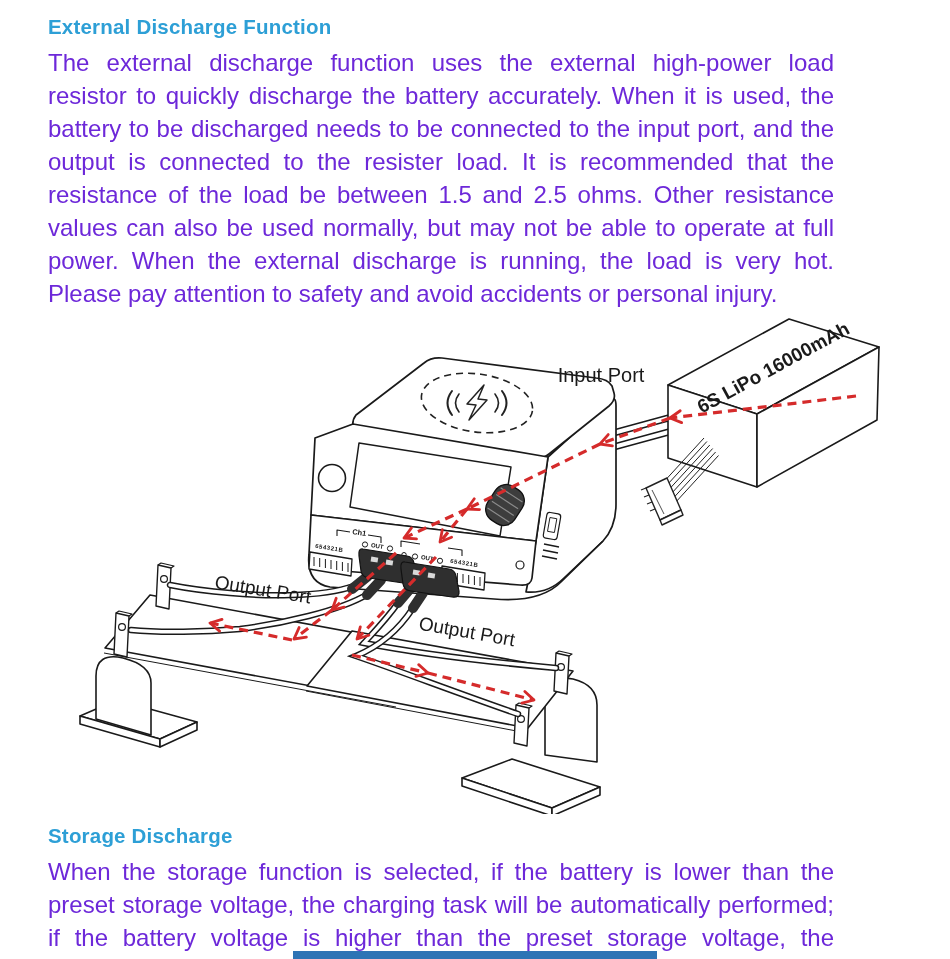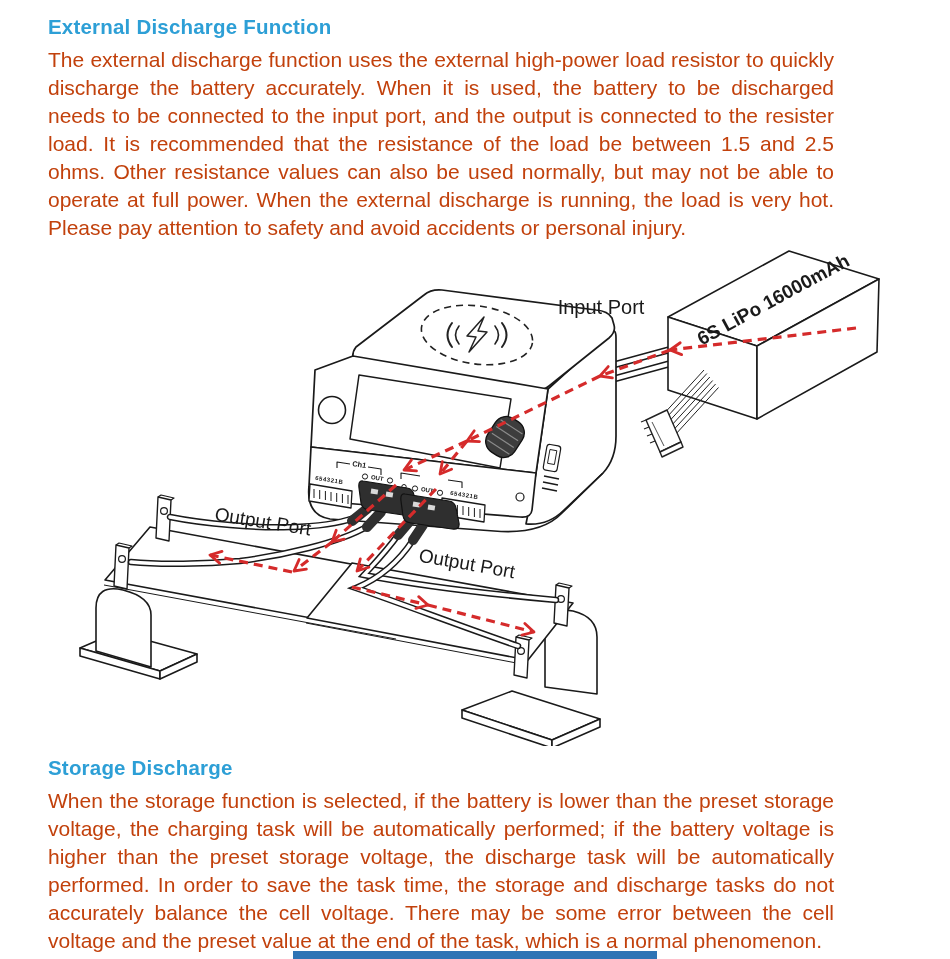--- a/index.html
+++ b/index.html
@@ -6,21 +6,21 @@
   .page{
     position:relative;width:880px;height:959px;background:#ffffff;
     font-family:"Liberation Sans",sans-serif;color:#111;overflow:hidden;
   }
   .content{padding:15px 46px 0 48px;}
   .section-heading{
     color:#2D9FD6;font-size:20.5px;font-weight:700;margin:0 0 7px 0;
     letter-spacing:.2px;
   }
   .body-text{
-    font-size:21px;line-height:28px;text-align:justify;margin:0;color:#c2410c;
+    font-size:24px;line-height:33px;text-align:justify;margin:0;color:#6d28d9;
   }
   .diagram-wrap{margin:4px -46px 2px -48px;}
   svg text{font-family:"Liberation Sans",sans-serif;}
   .sec2{margin-top:6px;}
   .bottom-bar{
     position:absolute;left:293px;top:951px;width:364px;height:8px;
     background:#2E74B5;
   }
 </style>
 </head>

